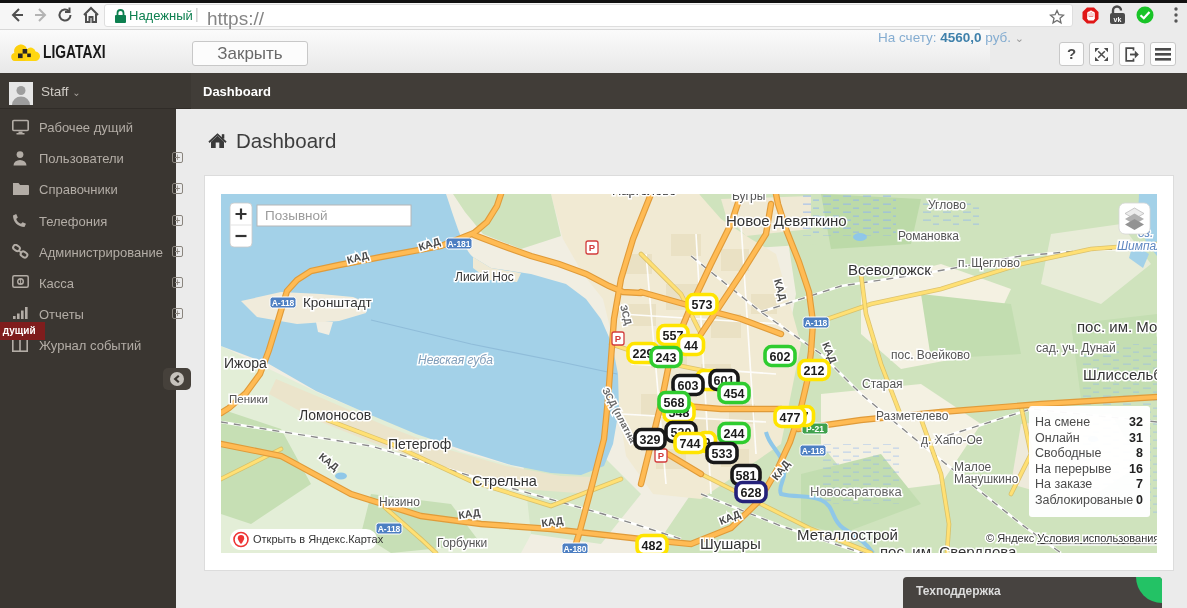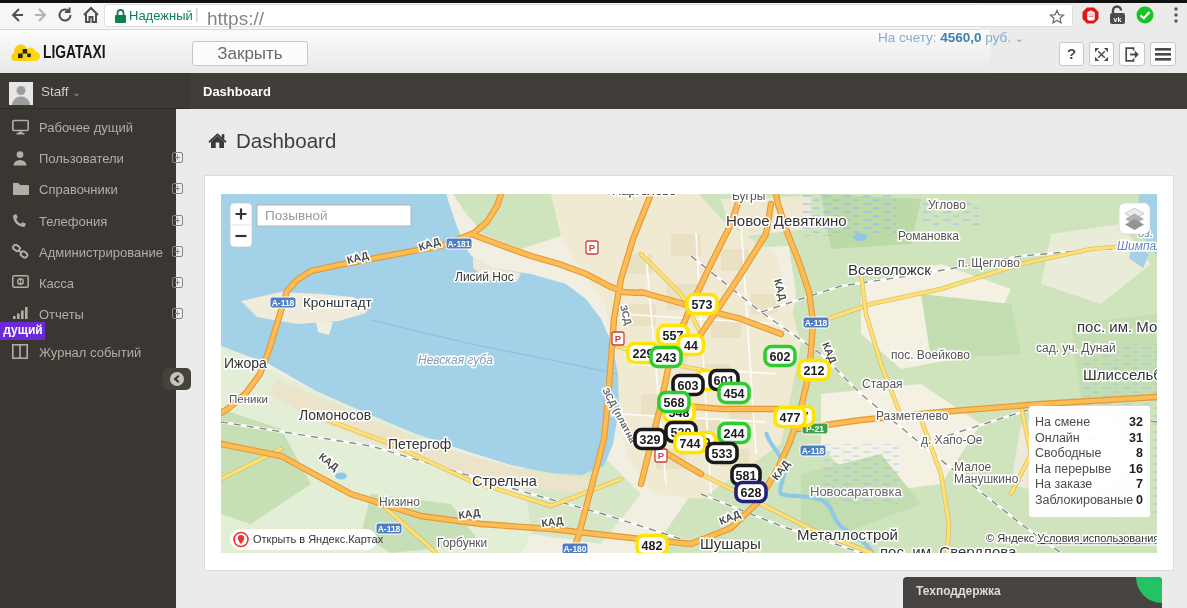--- a/index.html
+++ b/index.html
@@ -19,21 +19,21 @@
 #staffrow{position:absolute;left:0;top:0;width:191px;height:36px;background:#3c3833;border-bottom:1px solid #302c28}
 #bcrumb{position:absolute;left:191px;top:73px;width:996px;height:36px;background:#413d38}
 #bcrumb span{position:absolute;left:12px;top:11px;color:#fff;font-size:13px;font-weight:bold}
 .mitem{position:absolute;left:0;width:191px;height:31px;color:#b3ada6;font-size:13px}
 .mitem .txt{position:absolute;left:39px;top:8px}
 .mitem svg{position:absolute;left:12px;top:7px}
 .mitem .plus{position:absolute;left:172px;top:9px;width:11px;height:11px;border:1px solid #8a857e;border-radius:2px;color:#8a857e;font-size:10px;line-height:9px;text-align:center}
 #panel{position:absolute;left:204px;top:175px;width:970px;height:396px;background:#fff;border:1px solid #dcdcdc}
 #support{position:absolute;left:903px;top:577px;width:259px;height:31px;background:#474340;border-radius:4px 4px 0 0;overflow:hidden}
 #support span{position:absolute;left:13px;top:7px;color:#dcdcdc;font-size:12px;font-weight:bold}
-#tooltip{position:absolute;left:0px;top:249px;width:45px;height:18px;background:#6d28d9;color:#fff;font-size:12px;font-weight:bold;line-height:17px;overflow:hidden;z-index:5}
+#tooltip{position:absolute;left:0px;top:249px;width:45px;height:18px;background:#7f1d1d;color:#fff;font-size:10px;font-weight:bold;line-height:17px;overflow:hidden;z-index:5}
 #collapse{position:absolute;left:163px;top:295px;width:28px;height:22px;background:#46413b;border-radius:5px}
 </style></head><body>
 
 <div id="chrome">
     <div class="black"></div>
  <svg class="abs" style="left:8px;top:6px" width="18" height="18" viewBox="0 0 18 18">
       <path d="M11 3 L5 9 L11 15" stroke="#4f4f4f" stroke-width="2" fill="none"></path>
       <path d="M5.5 9 H15" stroke="#4f4f4f" stroke-width="2" fill="none"></path>
     </svg>
  <svg class="abs" style="left:32px;top:6px" width="18" height="18" viewBox="0 0 18 18">
@@ -189,21 +189,21 @@
         <g fill="#b3ada6">
           <rect x="1" y="10" width="2.6" height="3"></rect>
           <rect x="5" y="7.5" width="2.6" height="5.5"></rect>
           <rect x="9" y="4.5" width="2.6" height="8.5"></rect>
           <rect x="13" y="1" width="2.6" height="12"></rect>
         </g>
       </svg>
       <span class="txt">Отчеты</span>
       <span class="plus">+</span>
     </div>
-    <div class="mitem" style="top:264px">
+    <div class="mitem" style="top:257px">
       <svg width="16" height="15" viewBox="0 0 16 15">
         <rect x="0.8" y="0.8" width="14.4" height="13.4" fill="none" stroke="#b3ada6" stroke-width="1.6"></rect>
         <path d="M8 1 V14" stroke="#b3ada6" stroke-width="1.6"></path>
       </svg>
       <span class="txt">Журнал событий</span>
     </div>
     <div id="collapse">
       <svg class="abs" style="left:7px;top:4px" width="14" height="14" viewBox="0 0 14 14">
         <circle cx="7" cy="7" r="7" fill="#c6c2bc"></circle>
         <path d="M8.8 3.8 L5.2 7 L8.8 10.2" stroke="#3a3631" stroke-width="2.2" fill="none"></path>

